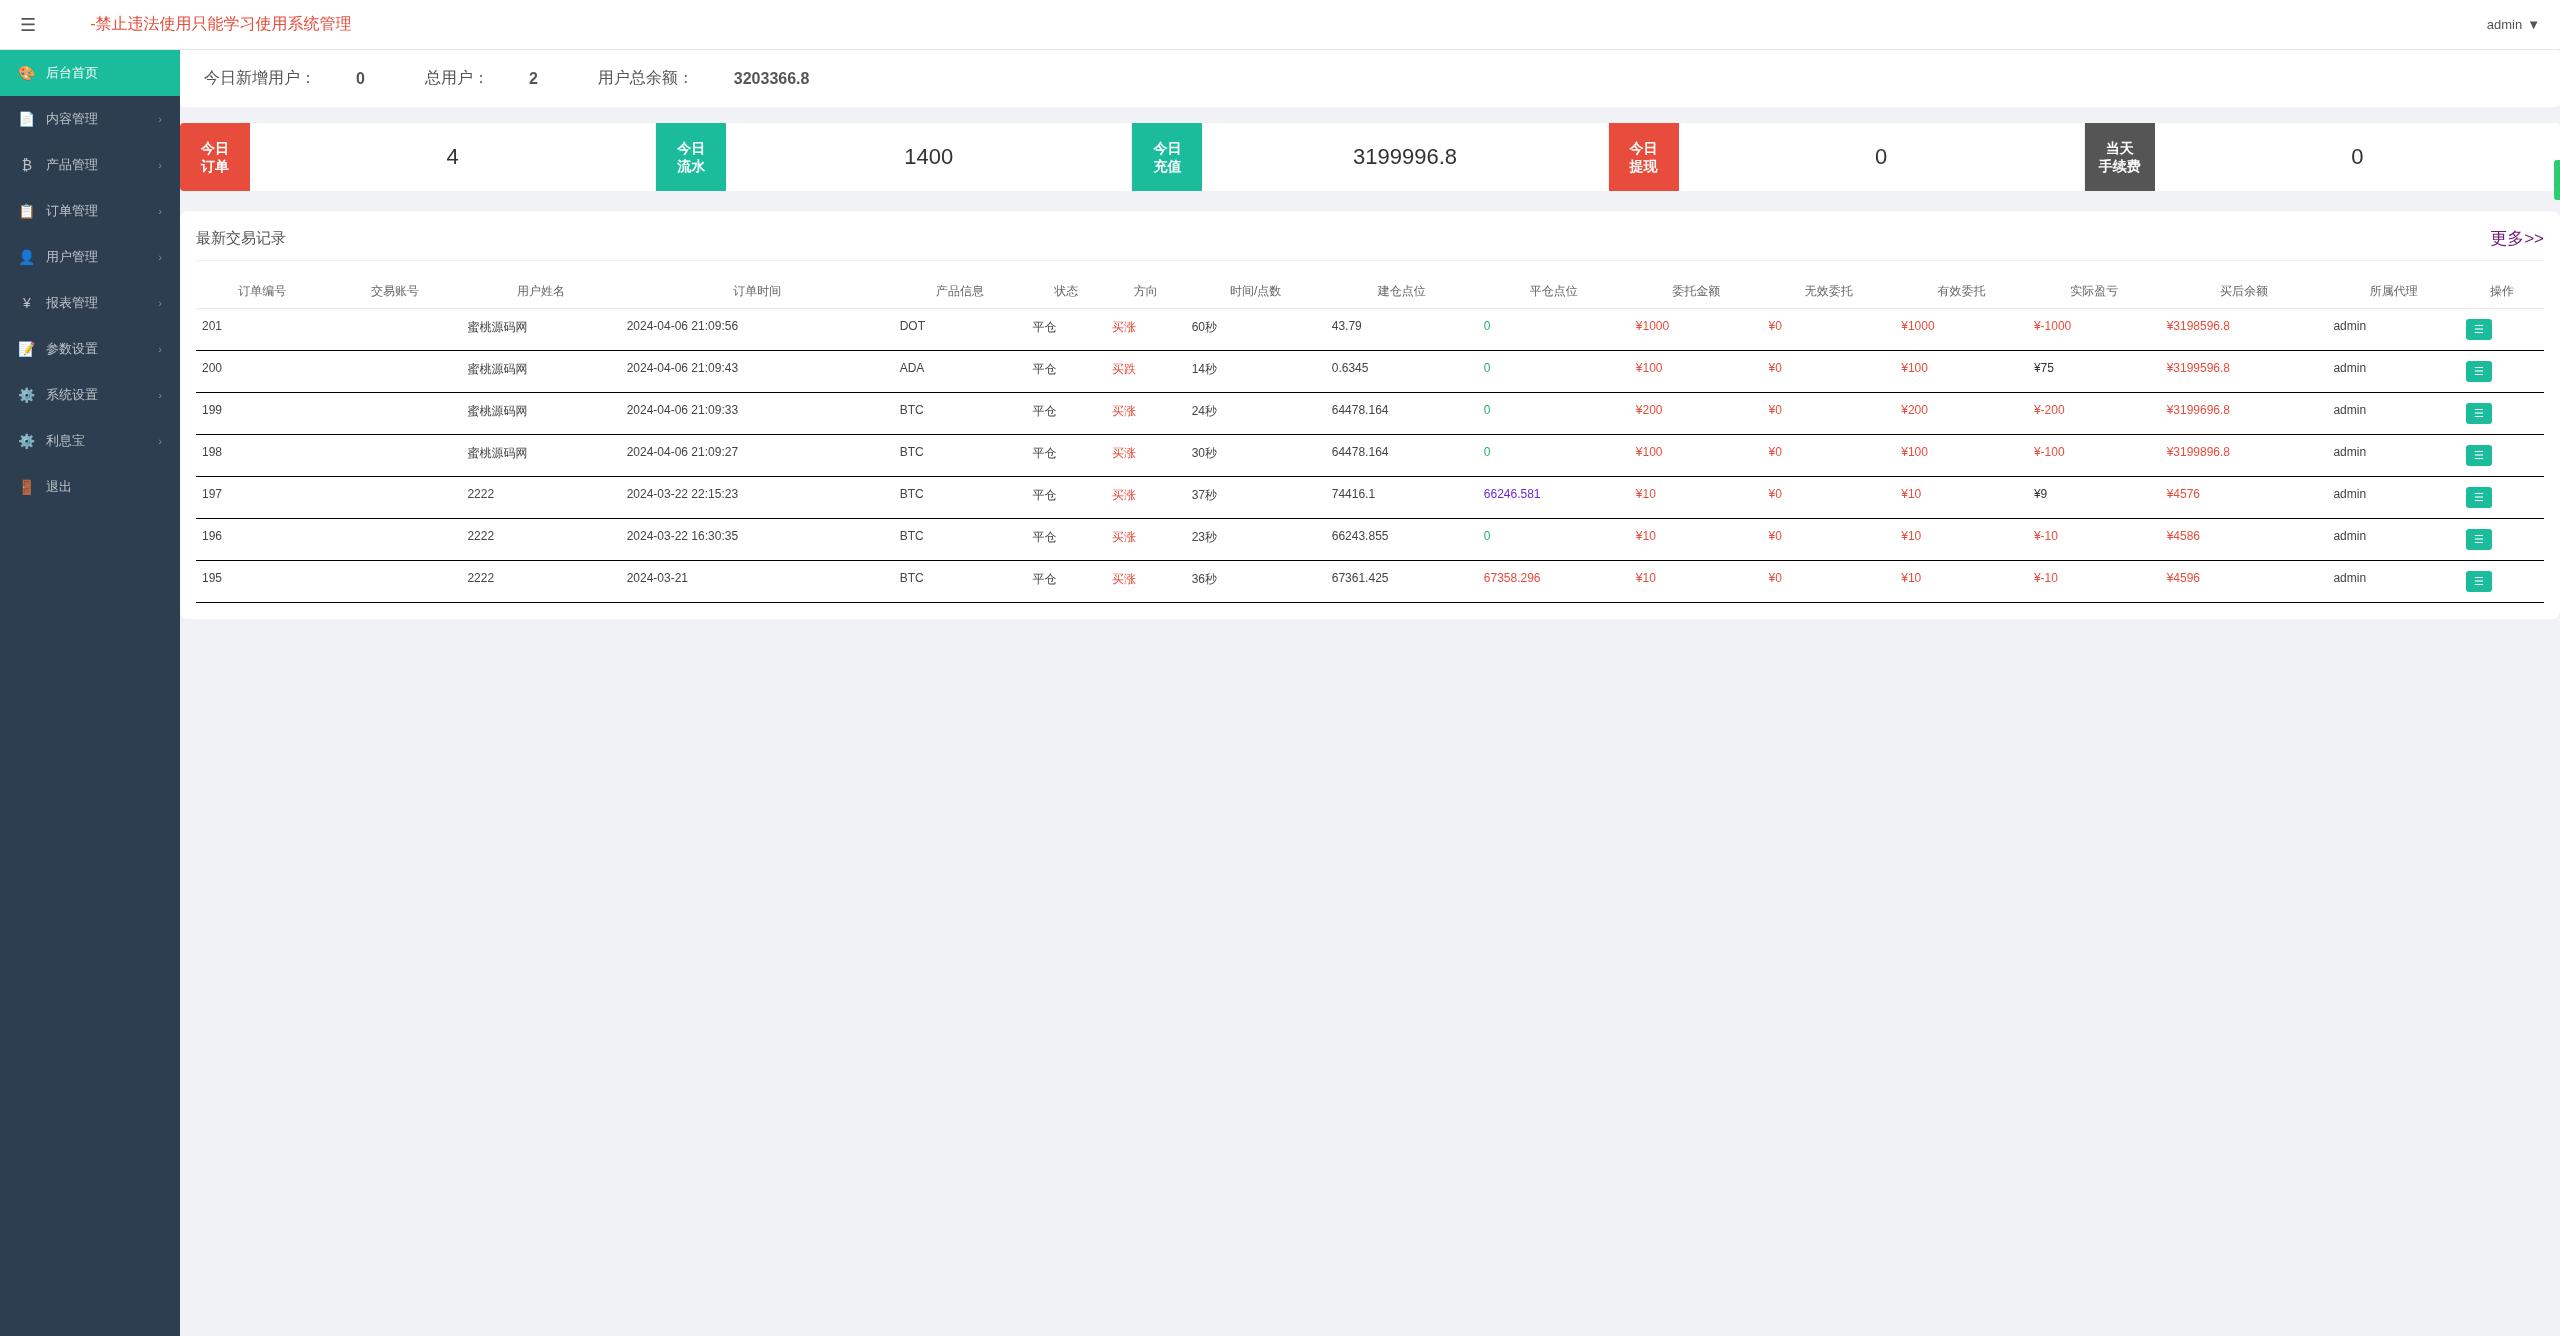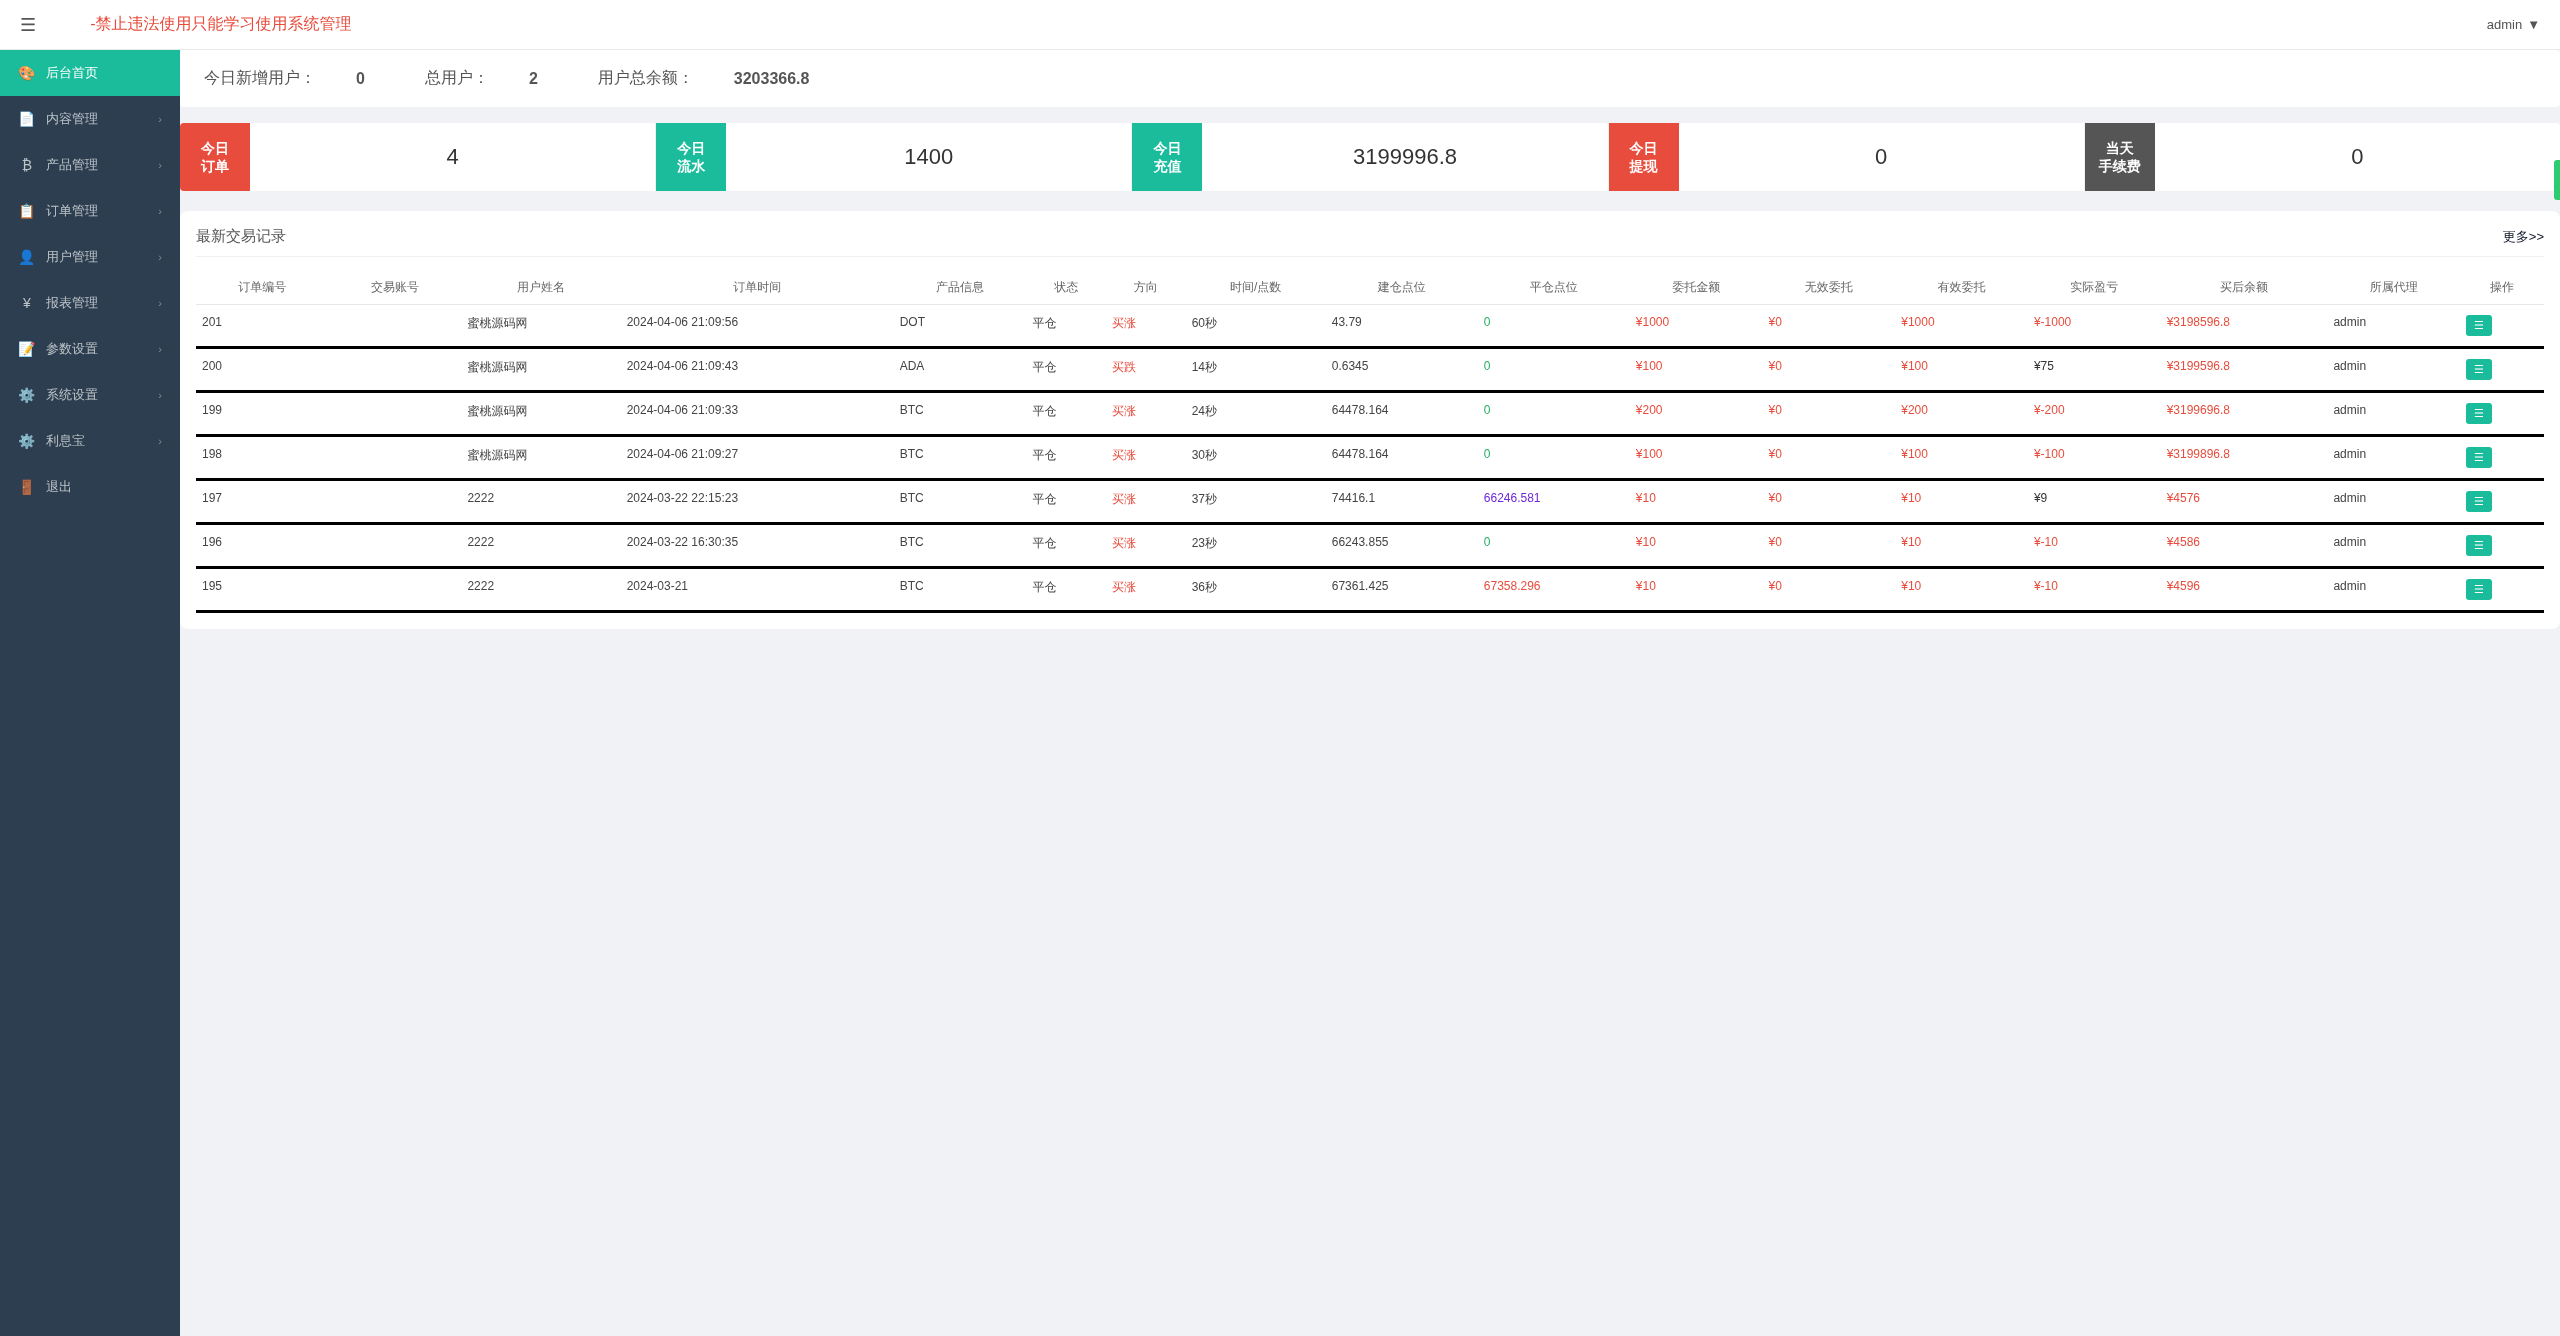--- a/index.html
+++ b/index.html
@@ -166,42 +166,42 @@
       align-items: center;
       margin-bottom: 14px;
       padding-bottom: 10px;
       border-bottom: 1px solid #f0f0f0;
     }
     .table-title {
       font-size: 15px;
       color: #555;
     }
     .table-more {
-      color: #0f172a;
-      font-size: 13px;
+      color: #701a75;
+      font-size: 17px;
       cursor: pointer;
     }
 
     table {
       width: 100%;
       border-collapse: collapse;
       font-size: 12px;
     }
     thead tr {
       border-bottom: 1px solid #e8e8e8;
     }
     thead th {
       padding: 8px 6px;
       color: #666;
       font-weight: normal;
       text-align: center;
       white-space: nowrap;
     }
     tbody tr {
-      border-bottom: 3px solid #000000;
+      border-bottom: 1px solid #000000;
     }
     tbody td {
       padding: 10px 6px;
       color: #444;
       vertical-align: top;
     }
     .teal-btn {
       background: #1abc9c;
       color: #fff;
       border: none;

